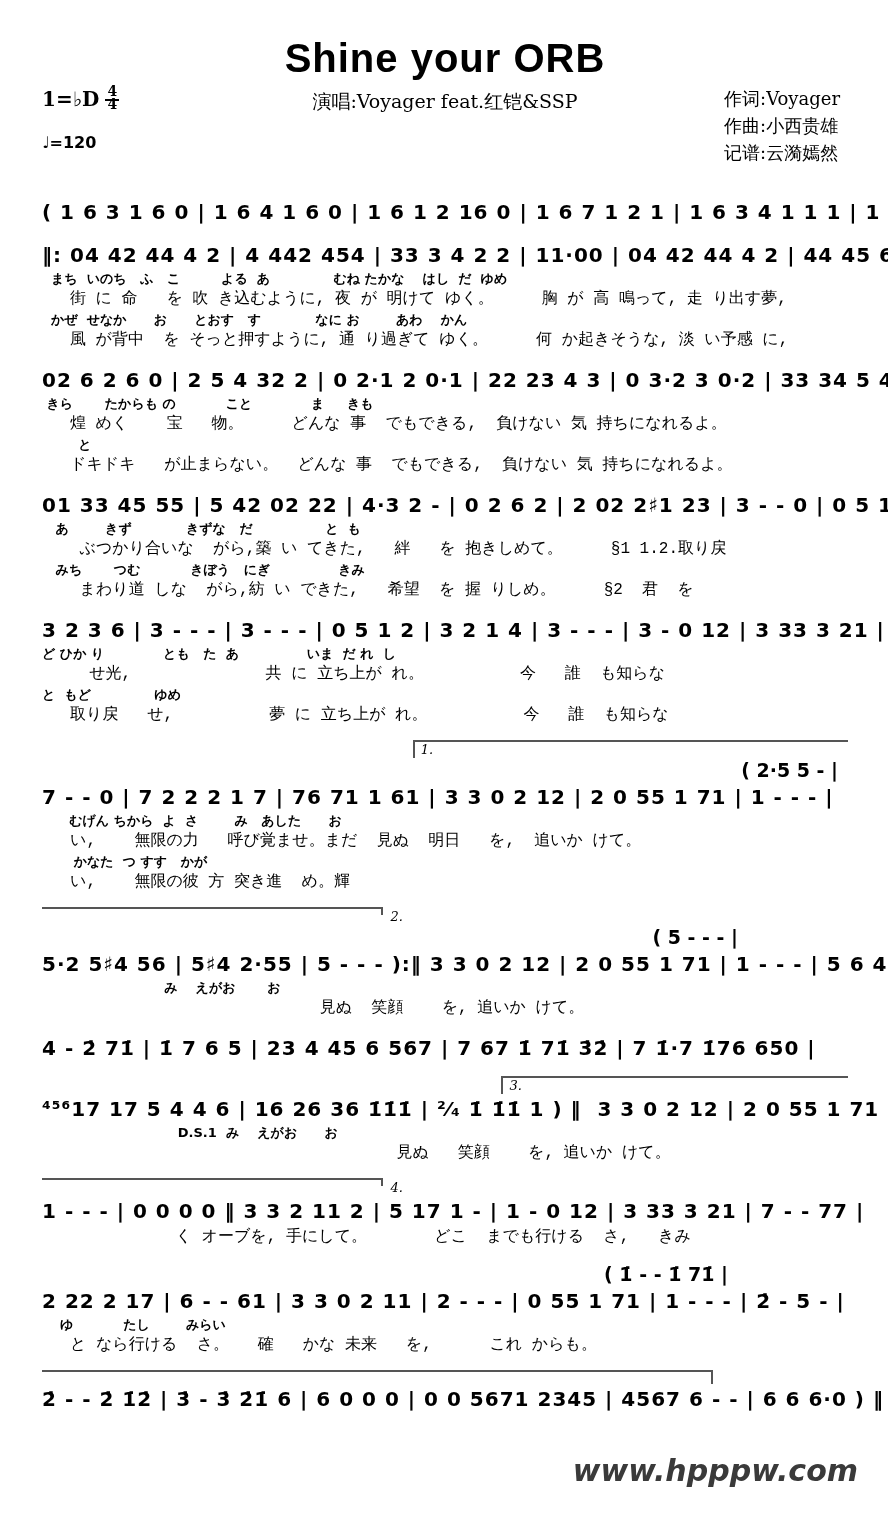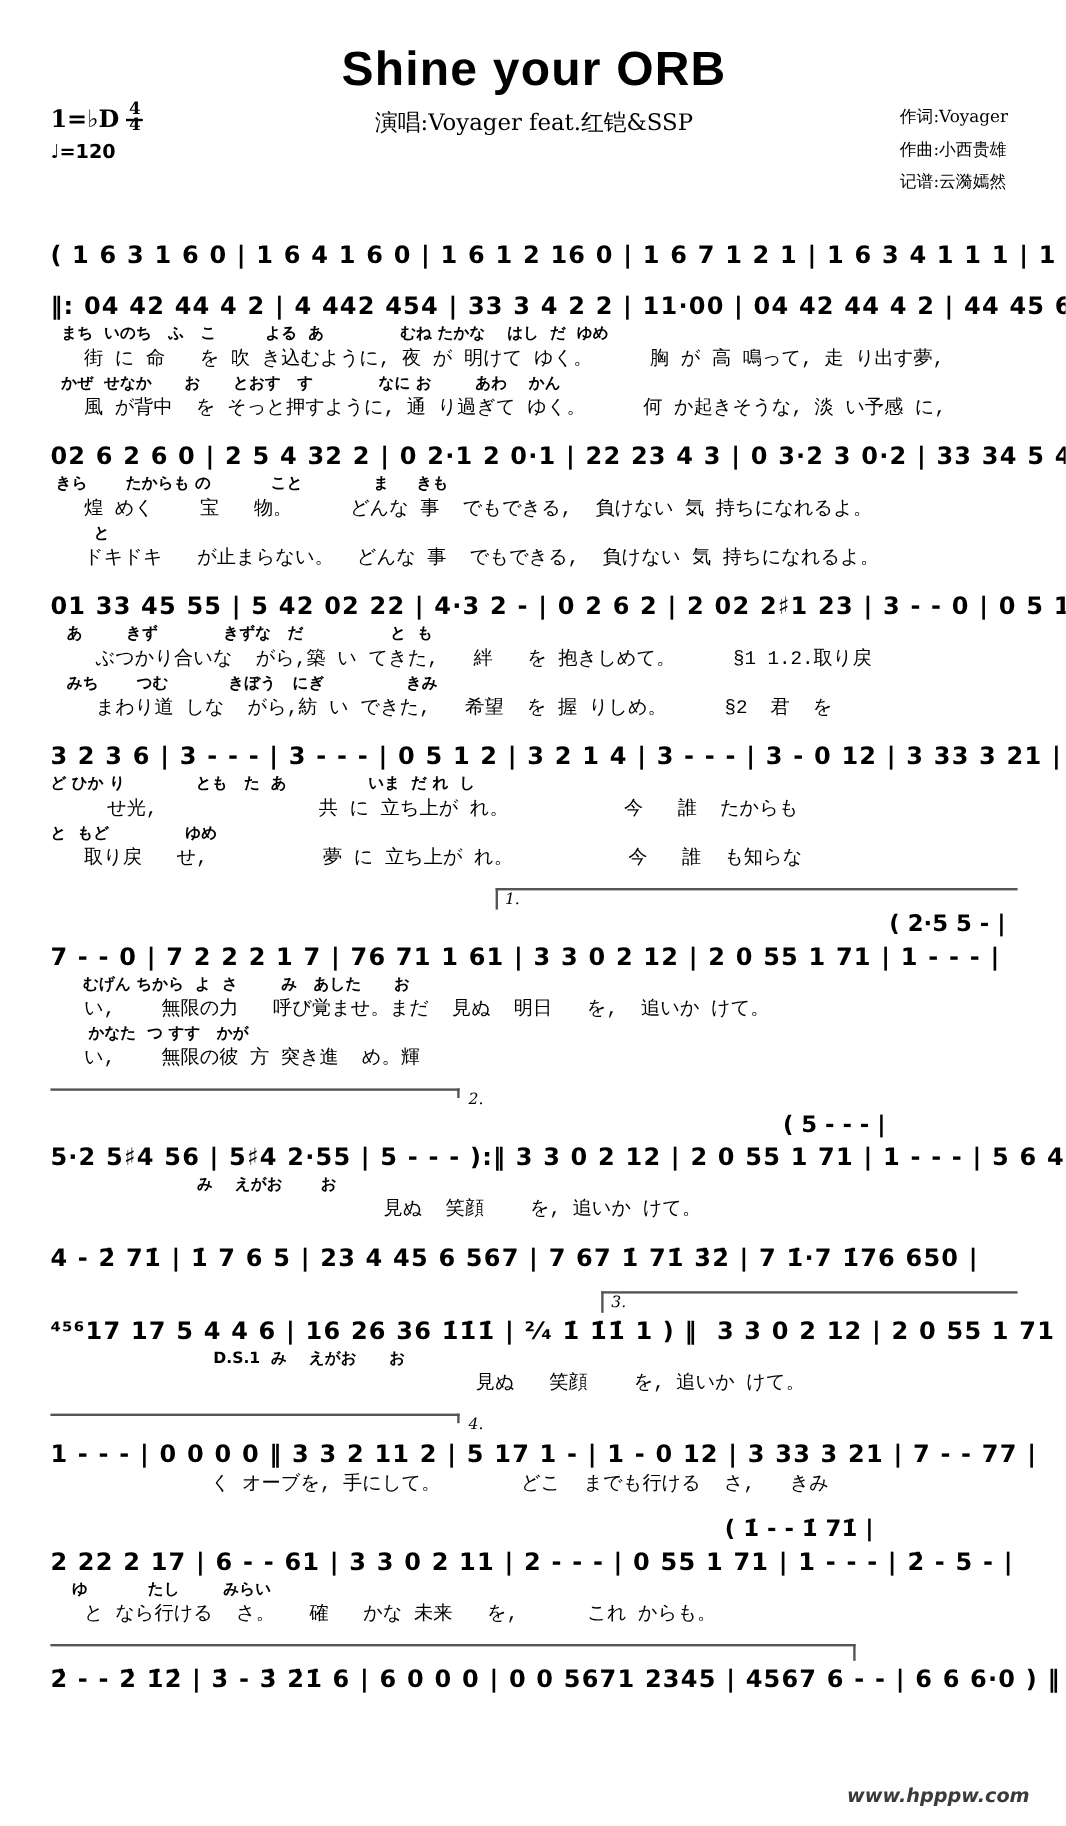--- a/index.html
+++ b/index.html
@@ -7,42 +7,42 @@
        font-family:"Liberation Sans",sans-serif;position:relative;}
   .page{padding:10px 40px 0 42px;position:relative;height:1512px;box-sizing:border-box;}
 
   
   .title{font-size:40px;font-weight:bold;text-align:center;letter-spacing:1px;margin:26px 0 4px 0;}
   .meta-row{position:relative;height:100px;}
   .keyblock{position:absolute;left:0;top:0;font-weight:bold;font-size:20px;font-family:"DejaVu Serif",serif;}
   .keyline{display:flex;align-items:flex-end;gap:6px;}
   .timesig{display:inline-block;text-align:center;font-size:14px;line-height:13px;font-weight:bold;vertical-align:middle;}
   .timesig .top{border-bottom:2px solid #000;padding:0 2px;}
-  .tempo{font-size:16px;margin-top:6px;font-family:"DejaVu Sans",sans-serif;}
+  .tempo{font-size:16px;margin-top:22px;font-family:"DejaVu Sans",sans-serif;}
   .performer{position:absolute;left:0;right:0;top:4px;text-align:center;font-size:19px;
              font-family:"DejaVu Serif","Liberation Serif",serif;}
-  .credits{position:absolute;right:8px;top:0;font-size:14px;line-height:27px;
+  .credits{position:absolute;right:8px;top:0;font-size:18px;line-height:27px;
            font-family:"DejaVu Serif","Liberation Serif",serif;}
 
   
   .systems{margin-top:12px;}
   .system{margin-bottom:13px;}
   .row{white-space:pre;}
   .notes{font-family:"DejaVu Sans",sans-serif;font-weight:bold;font-size:20px;line-height:30px;letter-spacing:1px;}
   .kana{font-size:13px;line-height:18px;font-family:"DejaVu Sans",sans-serif;font-weight:bold;}
   .lyric{font-size:16px;line-height:23px;font-family:Liberation Mono, monospace;margin-left:28px;}
   .pickup{font-family:"DejaVu Sans",sans-serif;font-weight:bold;font-size:19px;line-height:24px;text-align:right;}
   .volta-open{border-top:2px solid #555;border-left:2px solid #555;height:16px;
               font-size:13px;font-style:italic;font-family:"DejaVu Serif",serif;padding-left:6px;}
   .volta-close{border-top:2px solid #555;border-right:2px solid #555;height:6px;display:inline-block;vertical-align:top;}
   .volta-close-label{font-size:13px;font-style:italic;font-family:"DejaVu Serif",serif;display:inline-block;padding-left:8px;}
   .bracket{border-top:2px solid #555;border-right:2px solid #555;height:12px;}
 
-  .watermark{position:absolute;right:30px;bottom:6px;font-weight:bold;font-style:italic;
-             font-size:16px;color:#3a3a3a;letter-spacing:0px;font-family:"DejaVu Sans",sans-serif;}
+  .watermark{position:absolute;right:30px;bottom:24px;font-weight:bold;font-style:italic;
+             font-size:30px;color:#3a3a3a;letter-spacing:0px;font-family:"DejaVu Sans",sans-serif;}
 </style>
 </head>
 <body>
 
 <div class="page">
 
   <div class="title">Shine your ORB</div>
 
   <div class="meta-row">
     <div class="keyblock">
@@ -84,21 +84,21 @@
       <div class="system">
         <div class="row notes">01 33 45 55 | 5 42 02 22 | 4·3 2 - | 0 2 6 2 | 2 02 2♯1 23 | 3 - - 0 | 0 5 1 2 |</div>
         <div class="row kana">   あ        きず            きずな   だ                と  も</div>
         <div class="row lyric"> ぶつかり合いな  がら,築 い てきた,   絆   を 抱きしめて。     §1 1.2.取り戻</div>
         <div class="row kana">   みち       つむ           きぼう   にぎ               きみ</div>
         <div class="row lyric"> まわり道 しな  がら,紡 い できた,   希望  を 握 りしめ。     §2  君  を</div>
       </div>
       <div class="system">
         <div class="row notes">3 2 3 6 | 3 - - - | 3 - - - | 0 5 1 2 | 3 2 1 4 | 3 - - - | 3 - 0 12 | 3 33 3 21 |</div>
         <div class="row kana">ど ひか り             とも   た  あ               いま  だ れ  し</div>
-        <div class="row lyric">  せ光,              共 に 立ち上が れ。          今   誰  たからも</div>
+        <div class="row lyric">  せ光,              共 に 立ち上が れ。          今   誰  も知らな</div>
         <div class="row kana">と  もど              ゆめ</div>
         <div class="row lyric">取り戻   せ,          夢 に 立ち上が れ。          今   誰  も知らな</div>
       </div>
       <div class="system">
         <div class="volta-open" style="margin-left: 46%;">1.</div>
         <div class="row pickup" style="padding-right: 10px;">( 2·5 5 - |</div>
         <div class="row notes">7 - - 0 | 7 2 2 2 1 7 | 76 71 1 61 | 3 3 0 2 12 | 2 0 55 1 71 | 1 - - - |</div>
         <div class="row kana">      むげん ちから  よ  さ        み   あした      お</div>
         <div class="row lyric">い,    無限の力   呼び覚ませ。まだ  見ぬ  明日   を,  追いか けて。</div>
         <div class="row kana">       かなた  つ すす   かが</div>

